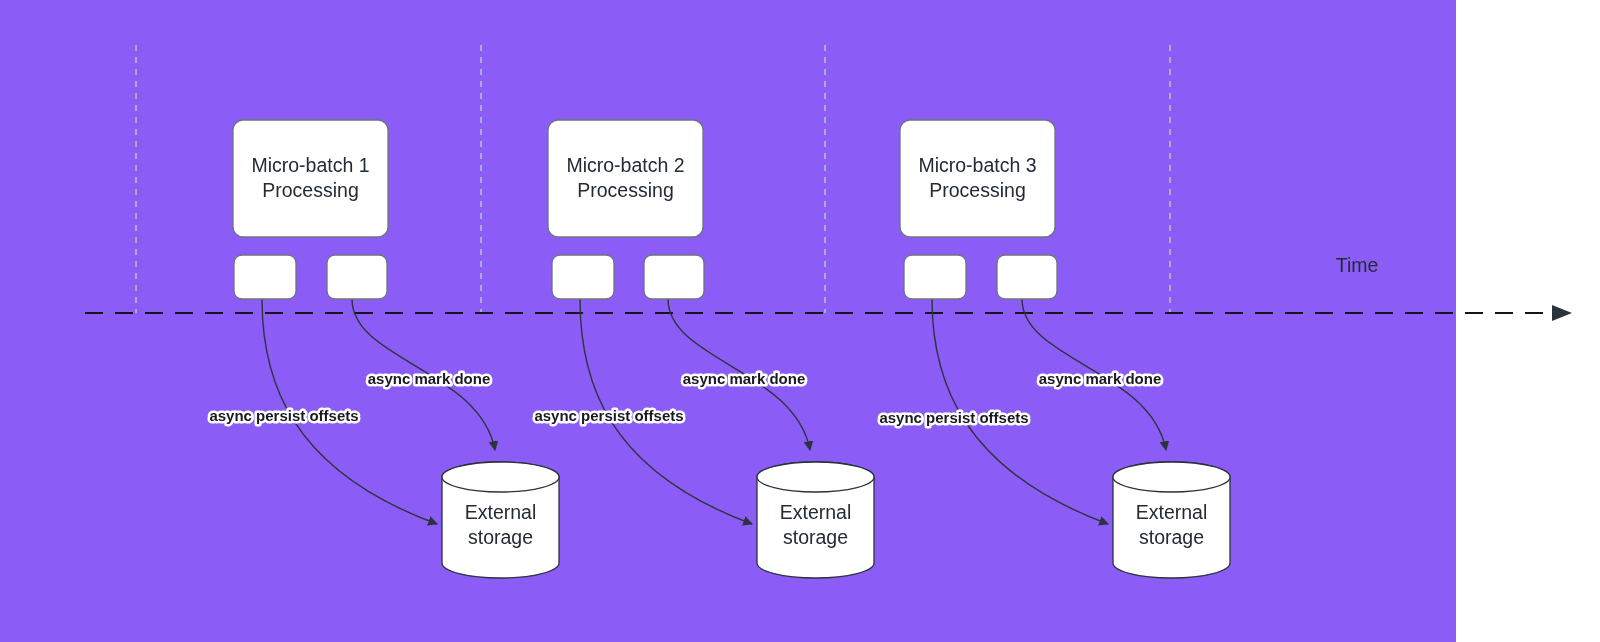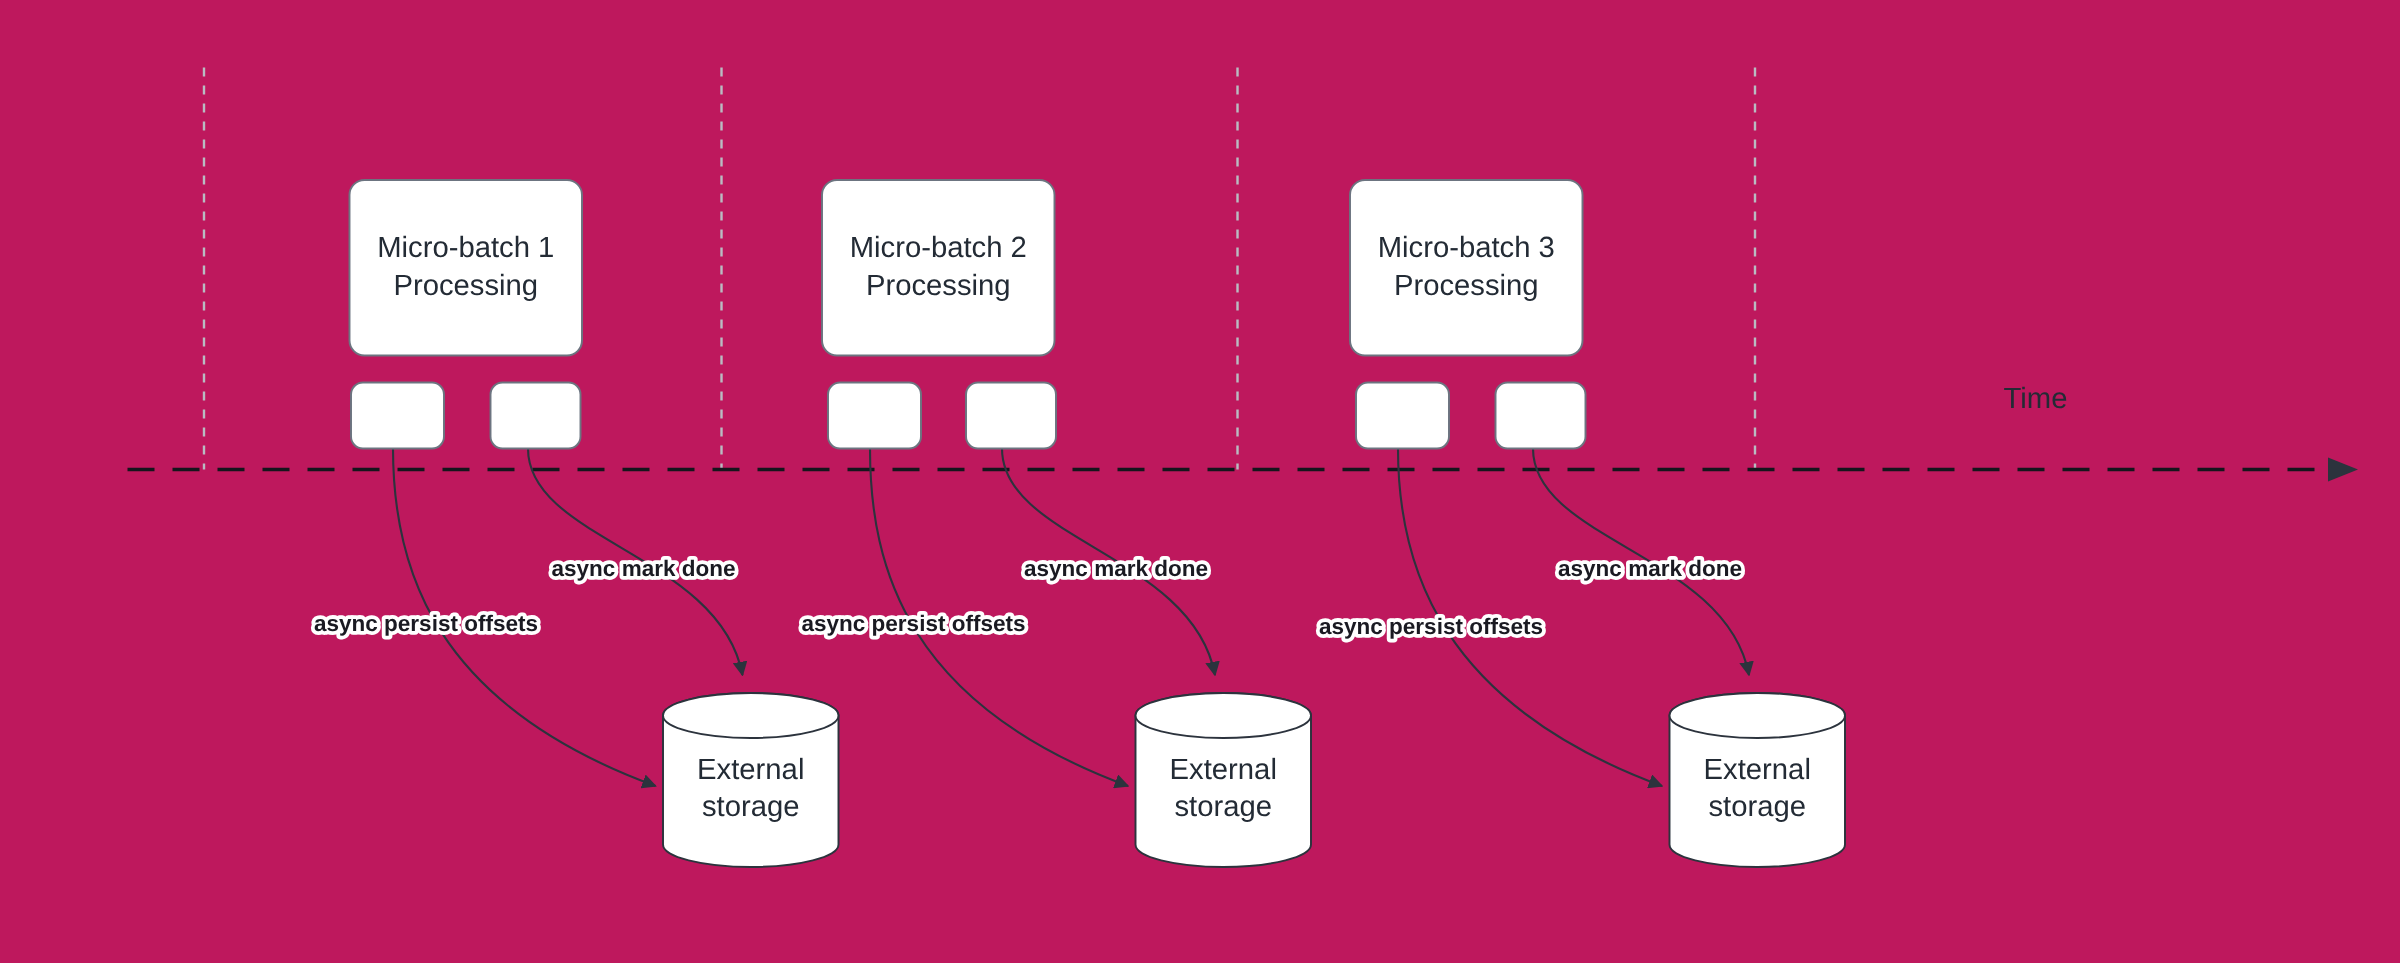--- a/index.html
+++ b/index.html
@@ -8,23 +8,23 @@
     background: #ffffff;
   }
   body {
     width: 1600px;
     height: 642px;
     font-family: "Liberation Sans", sans-serif;
     overflow: hidden;
   }
   #diagram-root {
     position: relative;
-    width: 1600px;
+    width: 1456px;
     height: 642px;
-    background: #be185d;
+    background: #8b5cf6;
   }
   #diagram-svg {
     position: absolute;
     left: 0;
     top: 0;
     width: 1600px;
     height: 642px;
     display: block;
   }
   .node-label {

